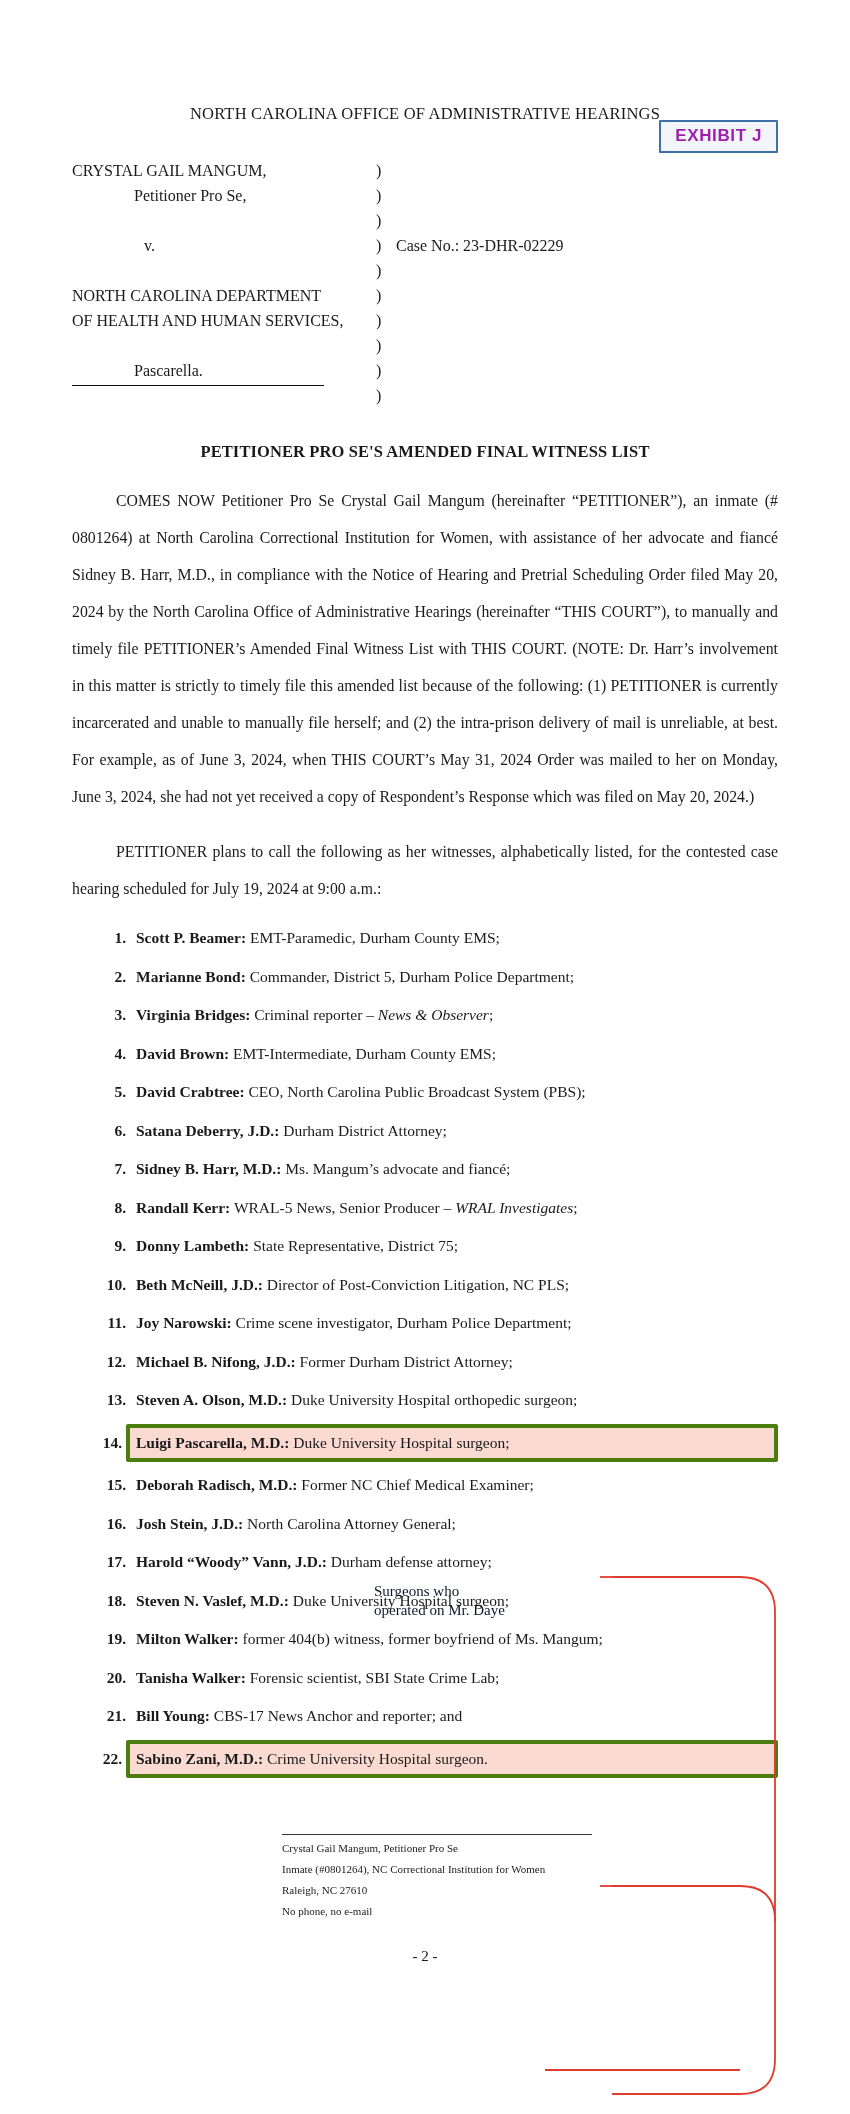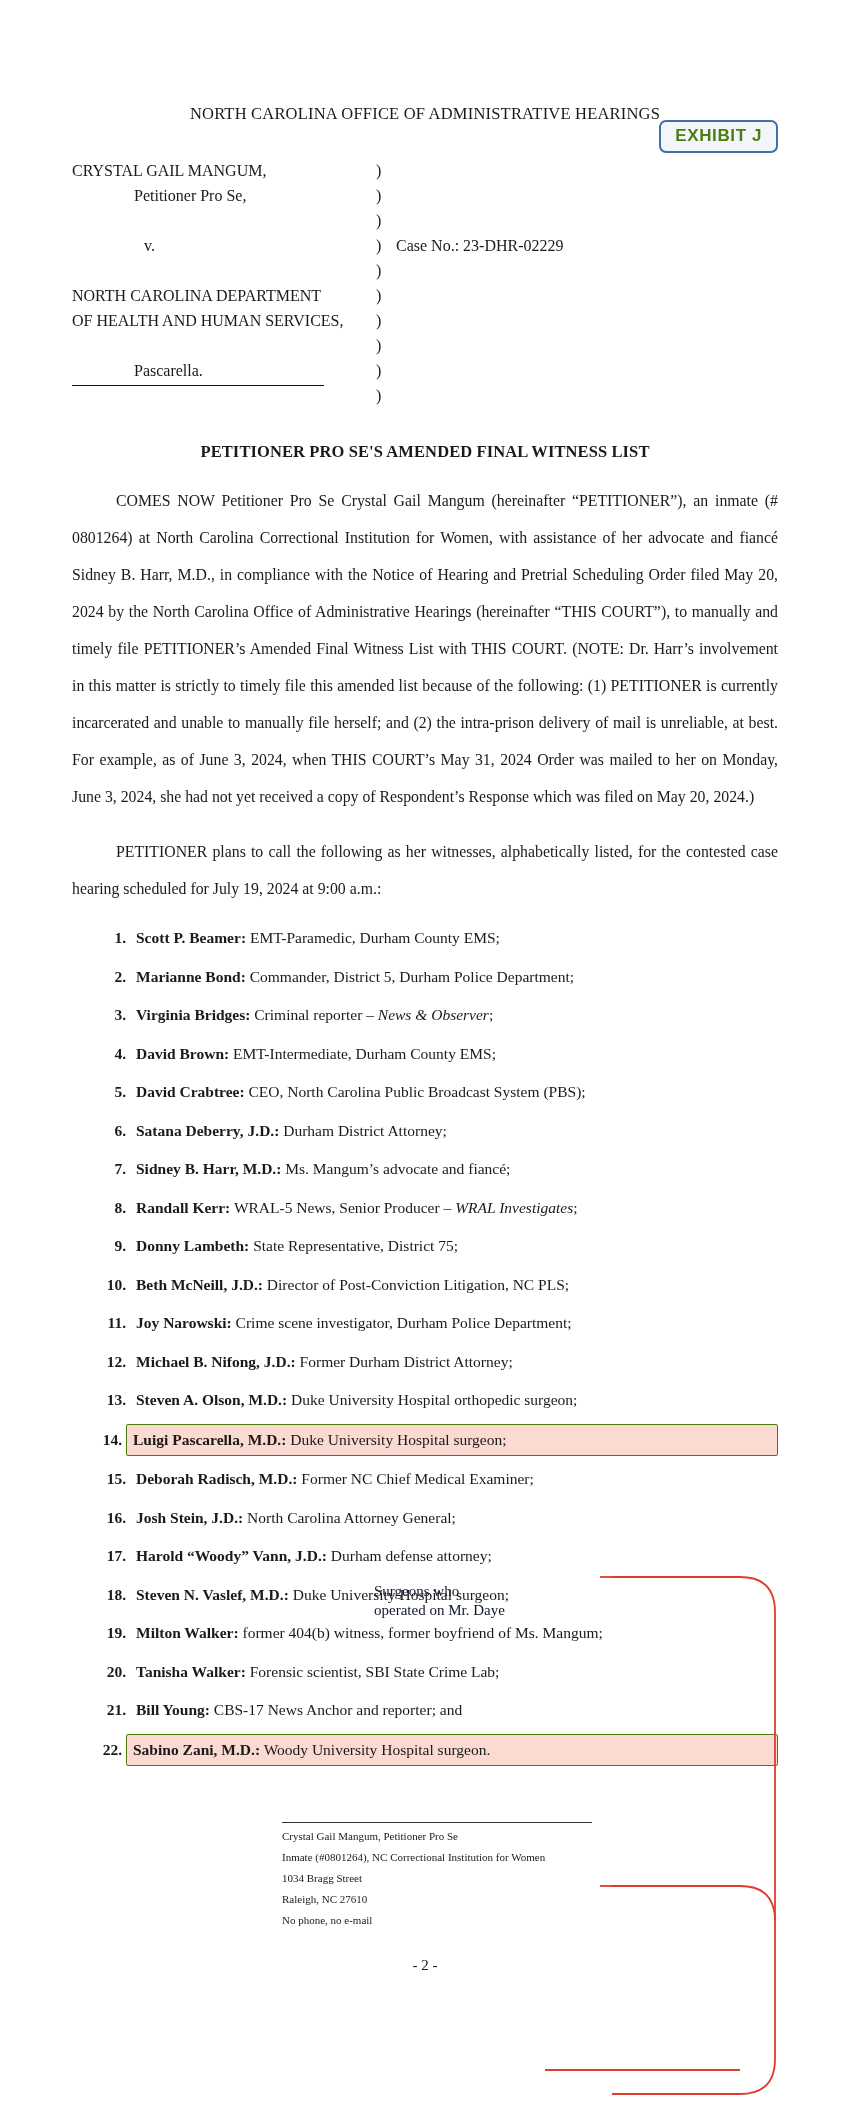--- a/index.html
+++ b/index.html
@@ -21,27 +21,27 @@
     box-sizing: border-box;
     padding: 0 72px;
   }
 
   
   .exhibit-stamp {
     position: absolute;
     top: 16px;
     right: 72px;
     border: 2px solid #3f6ea8;
-    border-radius: 7px;
+    border-radius: 1px;
     padding: 4px 14px 5px 14px;
     font-family: "Liberation Sans", sans-serif;
     font-weight: bold;
     font-size: 17px;
     letter-spacing: 0.6px;
-    color: #4d7c0f;
+    color: #a21caf;
     background: #f2f6fb;
   }
 
   .court-title {
     text-align: center;
     font-size: 16.5px;
     letter-spacing: 0.2px;
     margin-top: 104px;
   }
 
@@ -109,21 +109,21 @@
     font-weight: bold;
   }
   ol.witness-list > li .desc {
     font-weight: normal;
   }
   ol.witness-list > li .ital {
     font-style: italic;
   }
   li.highlight {
     background: #fbdad2;
-    border: 1px solid #4d7c0f;
+    border: 4px solid #4d7c0f;
     border-radius: 2px;
     margin-left: -4px;
     padding-left: 10px;
   }
   li.highlight::marker {
     font-weight: bold;
   }
 
   .closing {
     font-size: 15.5px;
@@ -261,29 +261,28 @@
       <li><span>Michael B. Nifong, J.D.:</span><span class="desc">  Former Durham District Attorney;</span></li>
       <li><span>Steven A. Olson, M.D.:</span><span class="desc">  Duke University Hospital orthopedic surgeon;</span></li>
       <li class="highlight"><span>Luigi Pascarella, M.D.:</span><span class="desc">  Duke University Hospital surgeon;</span></li>
       <li><span>Deborah Radisch, M.D.:</span><span class="desc">  Former NC Chief Medical Examiner;</span></li>
       <li><span>Josh Stein, J.D.:</span><span class="desc">  North Carolina Attorney General;</span></li>
       <li><span>Harold “Woody” Vann, J.D.:</span><span class="desc">  Durham defense attorney;</span></li>
       <li><span>Steven N. Vaslef, M.D.:</span><span class="desc">  Duke University Hospital surgeon;</span></li>
       <li><span>Milton Walker:</span><span class="desc">  former 404(b) witness, former boyfriend of Ms. Mangum;</span></li>
       <li><span>Tanisha Walker:</span><span class="desc">  Forensic scientist, SBI State Crime Lab;</span></li>
       <li><span>Bill Young:</span><span class="desc">  CBS-17 News Anchor and reporter; and</span></li>
-      <li class="highlight"><span>Sabino Zani, M.D.:</span><span class="desc">  Woody University Hospital surgeon.</span></li>
+      <li class="highlight"><span>Sabino Zani, M.D.:</span><span class="desc">  Crime University Hospital surgeon.</span></li>
     </ol>
 
 
   <div class="sig-block">
     <div class="sig-line"></div>
     <div>Crystal Gail Mangum, Petitioner Pro Se</div>
     <div>Inmate (#0801264), NC Correctional Institution for Women</div>
-    <div>1034 Bragg Street</div>
     <div>Raleigh, NC  27610</div>
     <div>No phone, no e-mail</div>
   </div>
 
   <div class="annotation">
     <div>Surgeons who</div>
     <div>operated on Mr. Daye</div>
   </div>
 
   <div class="page-number">- 2 -</div>

